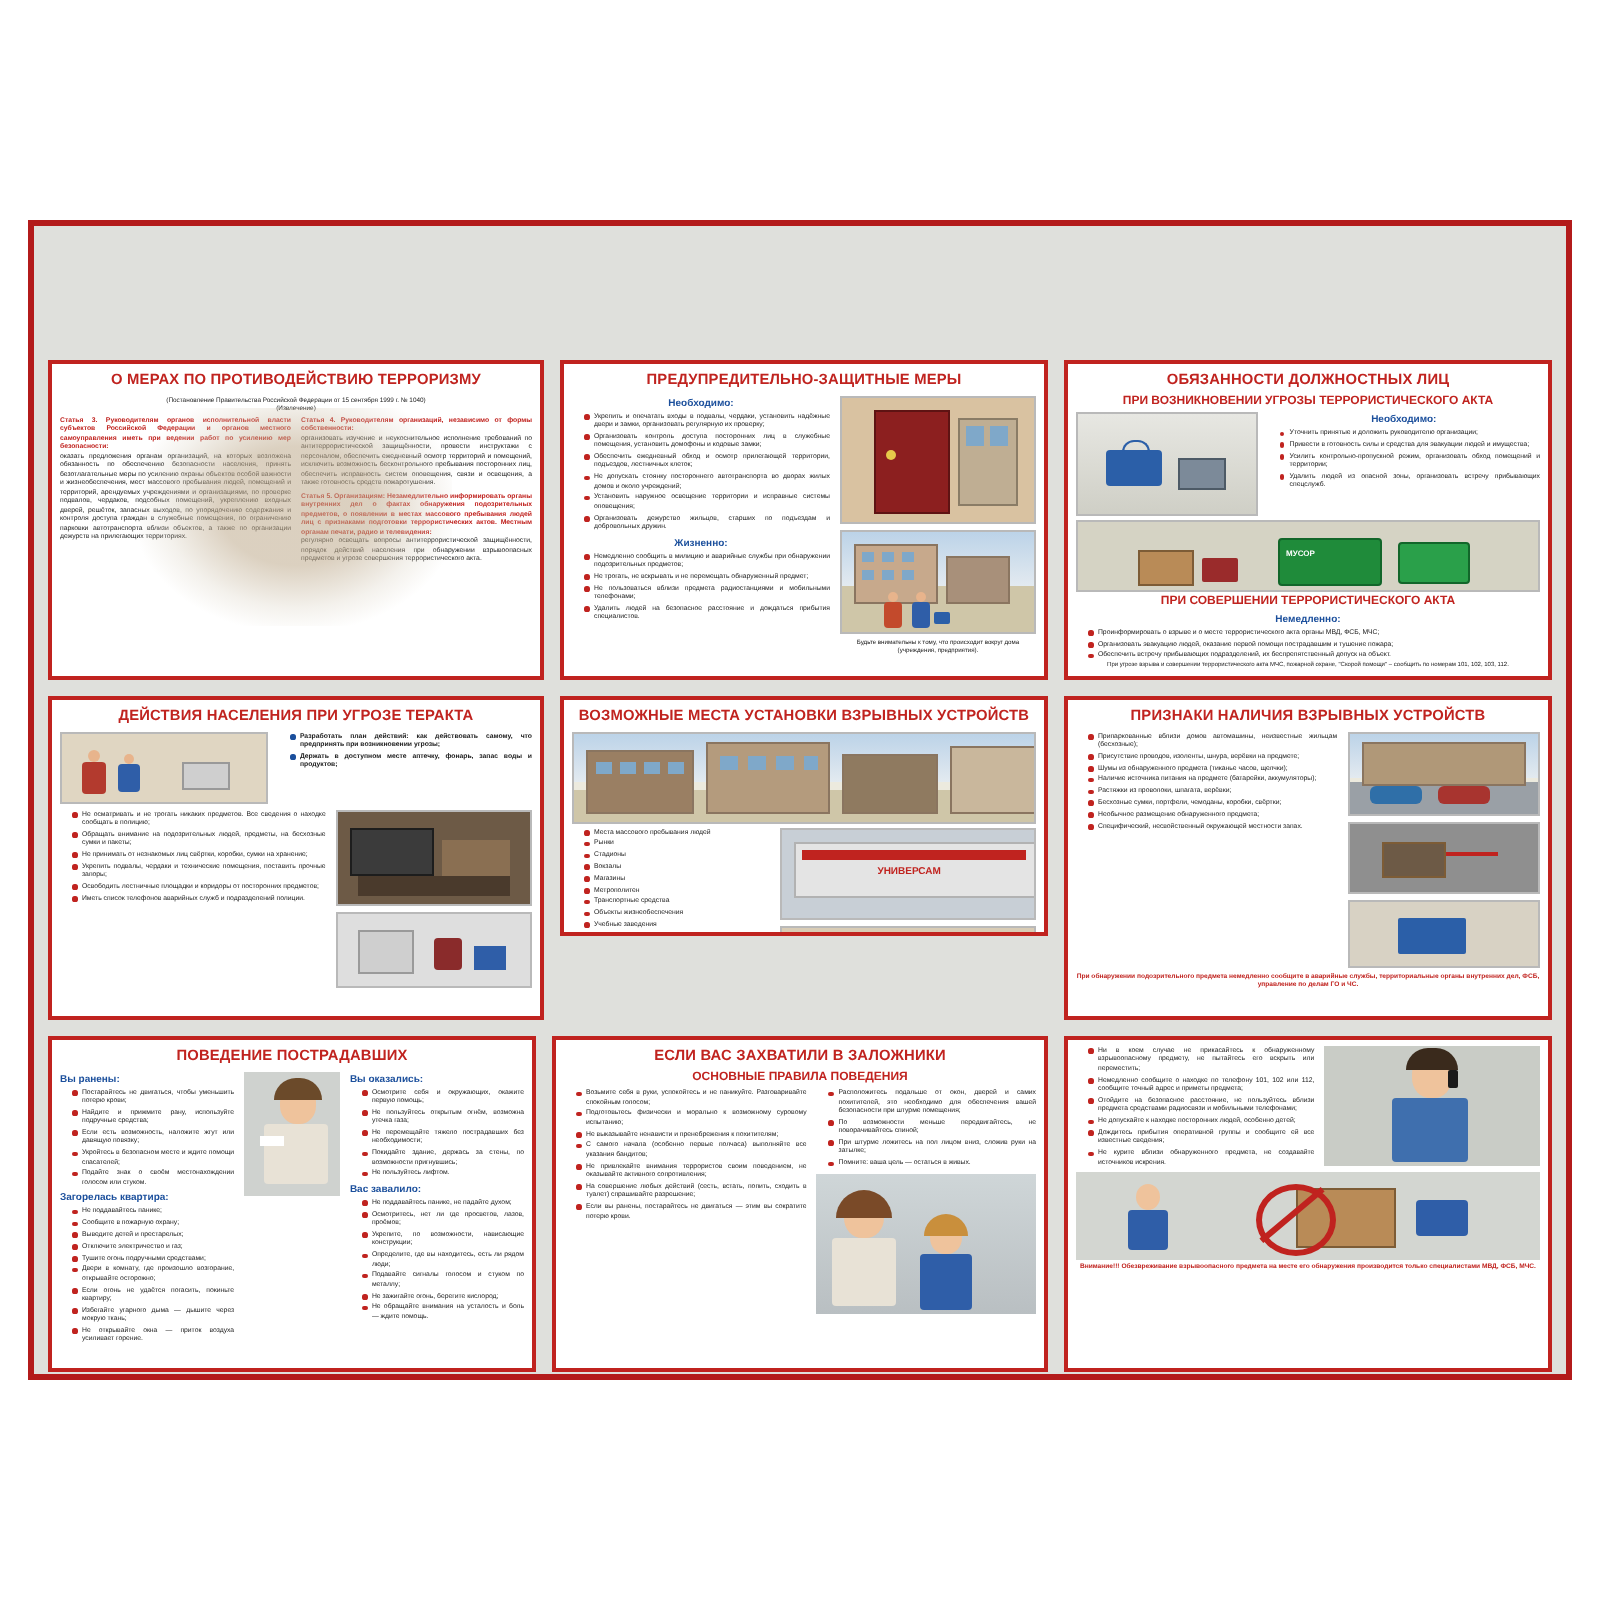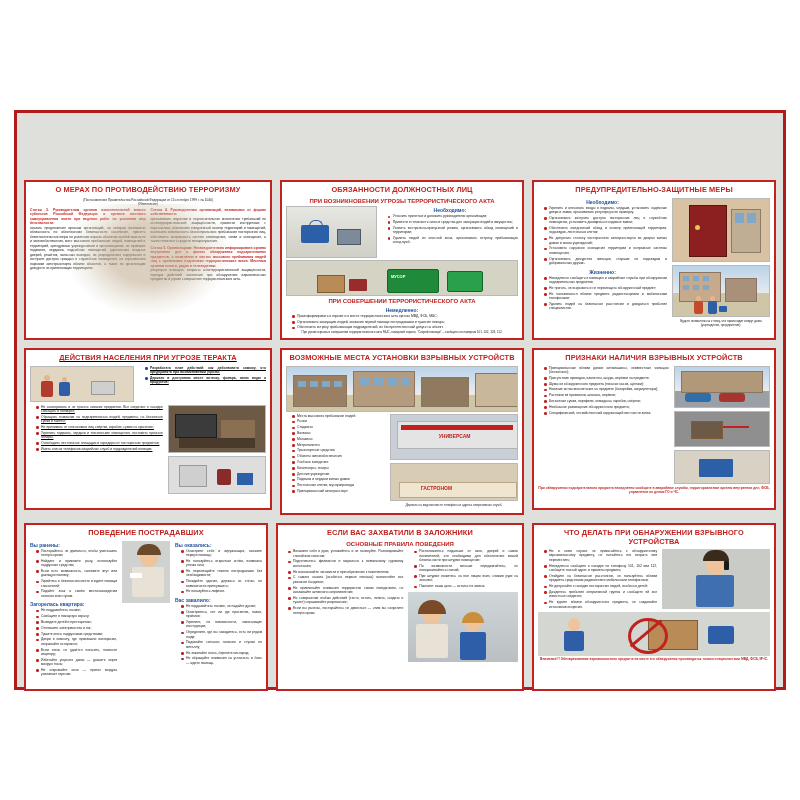--- a/index.html
+++ b/index.html
@@ -120,62 +120,20 @@
           <div class="txt"><span class="red">Статья 4. Руководителям организаций, независимо от формы собственности:</span></div>
           <div class="txt">организовать изучение и неукоснительное исполнение требований по антитеррористической защищённости, провести инструктажи с персоналом, обеспечить ежедневный осмотр территорий и помещений, исключить возможность бесконтрольного пребывания посторонних лиц, обеспечить исправность систем оповещения, связи и освещения, а также готовность средств пожаротушения.</div>
           <div class="txt" style="margin-top:2px;"><span class="red">Статья 5. Организациям: Незамедлительно информировать органы внутренних дел о фактах обнаружения подозрительных предметов, о появлении в местах массового пребывания людей лиц с признаками подготовки террористических актов. Местным органам печати, радио и телевидения:</span></div>
           <div class="txt">регулярно освещать вопросы антитеррористической защищённости, порядок действий населения при обнаружении взрывоопасных предметов и угрозе совершения террористического акта.</div>
         </div>
       </div>
       <div class="wm"></div>
     </div>
 
     <div class="card" style="width:244px;height:160px;">
-      <h3>ОБЯЗАННОСТИ ДОЛЖНОСТНЫХ ЛИЦ</h3>
-      <h4>ПРИ ВОЗНИКНОВЕНИИ УГРОЗЫ ТЕРРОРИСТИЧЕСКОГО АКТА</h4>
-      <div class="cols2">
-        <div style="flex:.8;">
-          <div class="ill" style="height:50px;">
-            <div style="position:absolute;left:0;top:0;right:0;bottom:0;background:linear-gradient(#e7e7e2,#cfcfc6);"></div>
-            <div class="bag" style="left:14px;top:18px;width:28px;height:18px;border-radius:2px;"></div>
-            <div style="position:absolute;left:22px;top:13px;width:12px;height:6px;border:1.5px solid #2b5fa8;border-bottom:none;border-radius:6px 6px 0 0;"></div>
-            <div style="position:absolute;left:50px;top:22px;width:22px;height:14px;background:#7c8a99;border:1px solid #4d5a66;"></div>
-          </div>
-        </div>
-        <div style="flex:1.2;">
-          <h5>Необходимо:</h5>
-          <ul class="bul">
-            <li>Уточнить принятые и доложить руководителю организации;</li>
-            <li>Привести в готовность силы и средства для эвакуации людей и имущества;</li>
-            <li>Усилить контрольно-пропускной режим, организовать обход помещений и территории;</li>
-            <li>Удалить людей из опасной зоны, организовать встречу прибывающих спецслужб.</li>
-          </ul>
-        </div>
-      </div>
-
-      <div class="ill" style="height:34px;margin-top:2px;">
-        <div style="position:absolute;left:0;top:0;right:0;bottom:0;background:#d5d3c4;"></div>
-        <div class="bin" style="left:100px;top:8px;width:50px;height:22px;"></div>
-        <div style="position:absolute;left:104px;top:13px;color:#fff;font-size:4px;font-weight:bold;">МУСОР</div>
-        <div class="bin" style="left:160px;top:10px;width:34px;height:19px;background:#2aa04a;"></div>
-        <div class="box" style="left:30px;top:14px;width:26px;height:16px;"></div>
-        <div class="bag" style="left:62px;top:18px;width:18px;height:12px;background:#9a2b2b;"></div>
-      </div>
-
-      <h4 style="margin-top:2px;">ПРИ СОВЕРШЕНИИ ТЕРРОРИСТИЧЕСКОГО АКТА</h4>
-      <h5>Немедленно:</h5>
-      <ul class="bul">
-        <li>Проинформировать о взрыве и о месте террористического акта органы МВД, ФСБ, МЧС;</li>
-        <li>Организовать эвакуацию людей, оказание первой помощи пострадавшим и тушение пожара;</li>
-        <li>Обеспечить встречу прибывающих подразделений, их беспрепятственный допуск на объект.</li>
-      </ul>
-      <div class="txt" style="font-size:3px;text-align:center;margin-top:1px;">При угрозе взрыва и совершении террористического акта МЧС, пожарной охране, "Скорой помощи" – сообщить по номерам 101, 102, 103, 112.</div>
-    </div>
-
-    <div class="card" style="width:244px;height:160px;">
       <h3>ПРЕДУПРЕДИТЕЛЬНО-ЗАЩИТНЫЕ МЕРЫ</h3>
       <div class="cols2">
         <div style="flex:1.25;">
           <h5>Необходимо:</h5>
           <ul class="bul">
             <li>Укрепить и опечатать входы в подвалы, чердаки, установить надёжные двери и замки, организовать регулярную их проверку;</li>
             <li>Организовать контроль доступа посторонних лиц в служебные помещения, установить домофоны и кодовые замки;</li>
             <li>Обеспечить ежедневный обход и осмотр прилегающей территории, подъездов, лестничных клеток;</li>
             <li>Не допускать стоянку постороннего автотранспорта во дворах жилых домов и около учреждений;</li>
             <li>Установить наружное освещение территории и исправные системы оповещения;</li>
@@ -218,25 +176,67 @@
             <div class="person" style="left:34px;top:30px;">
               <div class="head" style="left:3px;top:0;width:5px;height:5px;"></div>
               <div class="body" style="left:1px;top:5px;width:9px;height:13px;"></div>
             </div>
             <div class="bag" style="left:46px;top:40px;width:8px;height:6px;"></div>
           </div>
           <div class="txt" style="text-align:center;font-size:3.1px;margin-top:2px;">Будьте внимательны к тому, что происходит вокруг дома (учреждения, предприятия).</div>
         </div>
       </div>
     </div>
+
+    <div class="card" style="width:244px;height:160px;">
+      <h3>ОБЯЗАННОСТИ ДОЛЖНОСТНЫХ ЛИЦ</h3>
+      <h4>ПРИ ВОЗНИКНОВЕНИИ УГРОЗЫ ТЕРРОРИСТИЧЕСКОГО АКТА</h4>
+      <div class="cols2">
+        <div style="flex:.8;">
+          <div class="ill" style="height:50px;">
+            <div style="position:absolute;left:0;top:0;right:0;bottom:0;background:linear-gradient(#e7e7e2,#cfcfc6);"></div>
+            <div class="bag" style="left:14px;top:18px;width:28px;height:18px;border-radius:2px;"></div>
+            <div style="position:absolute;left:22px;top:13px;width:12px;height:6px;border:1.5px solid #2b5fa8;border-bottom:none;border-radius:6px 6px 0 0;"></div>
+            <div style="position:absolute;left:50px;top:22px;width:22px;height:14px;background:#7c8a99;border:1px solid #4d5a66;"></div>
+          </div>
+        </div>
+        <div style="flex:1.2;">
+          <h5>Необходимо:</h5>
+          <ul class="bul">
+            <li>Уточнить принятые и доложить руководителю организации;</li>
+            <li>Привести в готовность силы и средства для эвакуации людей и имущества;</li>
+            <li>Усилить контрольно-пропускной режим, организовать обход помещений и территории;</li>
+            <li>Удалить людей из опасной зоны, организовать встречу прибывающих спецслужб.</li>
+          </ul>
+        </div>
+      </div>
+
+      <div class="ill" style="height:34px;margin-top:2px;">
+        <div style="position:absolute;left:0;top:0;right:0;bottom:0;background:#d5d3c4;"></div>
+        <div class="bin" style="left:100px;top:8px;width:50px;height:22px;"></div>
+        <div style="position:absolute;left:104px;top:13px;color:#fff;font-size:4px;font-weight:bold;">МУСОР</div>
+        <div class="bin" style="left:160px;top:10px;width:34px;height:19px;background:#2aa04a;"></div>
+        <div class="box" style="left:30px;top:14px;width:26px;height:16px;"></div>
+        <div class="bag" style="left:62px;top:18px;width:18px;height:12px;background:#9a2b2b;"></div>
+      </div>
+
+      <h4 style="margin-top:2px;">ПРИ СОВЕРШЕНИИ ТЕРРОРИСТИЧЕСКОГО АКТА</h4>
+      <h5>Немедленно:</h5>
+      <ul class="bul">
+        <li>Проинформировать о взрыве и о месте террористического акта органы МВД, ФСБ, МЧС;</li>
+        <li>Организовать эвакуацию людей, оказание первой помощи пострадавшим и тушение пожара;</li>
+        <li>Обеспечить встречу прибывающих подразделений, их беспрепятственный допуск на объект.</li>
+      </ul>
+      <div class="txt" style="font-size:3px;text-align:center;margin-top:1px;">При угрозе взрыва и совершении террористического акта МЧС, пожарной охране, "Скорой помощи" – сообщить по номерам 101, 102, 103, 112.</div>
+    </div>
   </div>
 
   <div class="row">
 
-    <div class="card" style="width:248px;height:162px;text-decoration:underline;">
+    <div class="card" style="width:248px;height:162px;">
       <h3>ДЕЙСТВИЯ НАСЕЛЕНИЯ ПРИ УГРОЗЕ ТЕРАКТА</h3>
       <div class="cols2">
         <div style="flex:.9;">
           <div class="ill" style="height:34px;">
             <div style="position:absolute;left:0;top:0;right:0;bottom:0;background:#e0d6c2;"></div>
             <div class="person" style="left:10px;top:8px;">
               <div class="head" style="left:3px;top:0;width:6px;height:6px;"></div>
               <div class="body" style="left:0;top:6px;width:12px;height:16px;background:#b33a2e;"></div>
             </div>
             <div class="person" style="left:28px;top:10px;">
@@ -275,21 +275,21 @@
           <div class="ill" style="height:36px;margin-top:3px;">
             <div style="position:absolute;left:0;top:0;right:0;bottom:0;background:#dedede;"></div>
             <div style="position:absolute;left:10px;top:8px;width:26px;height:20px;background:#cfcfcf;border:1px solid #9a9a9a;"></div>
             <div style="position:absolute;left:48px;top:12px;width:14px;height:16px;background:#8a2b2b;border-radius:2px;"></div>
             <div style="position:absolute;left:68px;top:16px;width:16px;height:12px;background:#2f5ea8;"></div>
           </div>
         </div>
       </div>
     </div>
 
-    <div class="card" style="width:244px;height:167px;">
+    <div class="card" style="width:244px;height:120px;">
       <h3>ВОЗМОЖНЫЕ МЕСТА УСТАНОВКИ ВЗРЫВНЫХ УСТРОЙСТВ</h3>
       <div class="ill" style="height:44px;">
         <div class="sky"></div>
           <div class="ground" style="height:35%;"></div>
         <div class="bld" style="left:6px;top:8px;width:52px;height:30px;background:#9a7f63;">
           <div class="win" style="left:4px;top:5px;width:8px;height:6px;"></div>
           <div class="win" style="left:16px;top:5px;width:8px;height:6px;"></div>
           <div class="win" style="left:28px;top:5px;width:8px;height:6px;"></div>
           <div class="win" style="left:40px;top:5px;width:8px;height:6px;"></div>
         </div>
@@ -470,21 +470,20 @@
               <div class="head" style="left:5px;top:0;width:16px;height:18px;background:#efc39c;border-radius:45%;"></div>
               <div style="position:absolute;left:2px;top:-2px;width:22px;height:11px;background:#c98f3c;border-radius:11px 11px 0 0;"></div>
               <div class="body" style="left:0;top:18px;width:26px;height:28px;background:#2f5ea8;"></div>
             </div>
           </div>
         </div>
       </div>
     </div>
 
     <div class="card" style="width:244px;height:168px;">
-      <h3>ЧТО ДЕЛАТЬ ПРИ ОБНАРУЖЕНИИ ВЗРЫВНОГО УСТРОЙСТВА</h3>
       <div class="cols2">
         <div style="flex:1.05;">
           <ul class="bul">
             <li>Ни в коем случае не прикасайтесь к обнаруженному взрывоопасному предмету, не пытайтесь его вскрыть или переместить;</li>
             <li>Немедленно сообщите о находке по телефону 101, 102 или 112, сообщите точный адрес и приметы предмета;</li>
             <li>Отойдите на безопасное расстояние, не пользуйтесь вблизи предмета средствами радиосвязи и мобильными телефонами;</li>
             <li>Не допускайте к находке посторонних людей, особенно детей;</li>
             <li>Дождитесь прибытия оперативной группы и сообщите ей все известные сведения;</li>
             <li>Не курите вблизи обнаруженного предмета, не создавайте источников искрения.</li>
           </ul>

